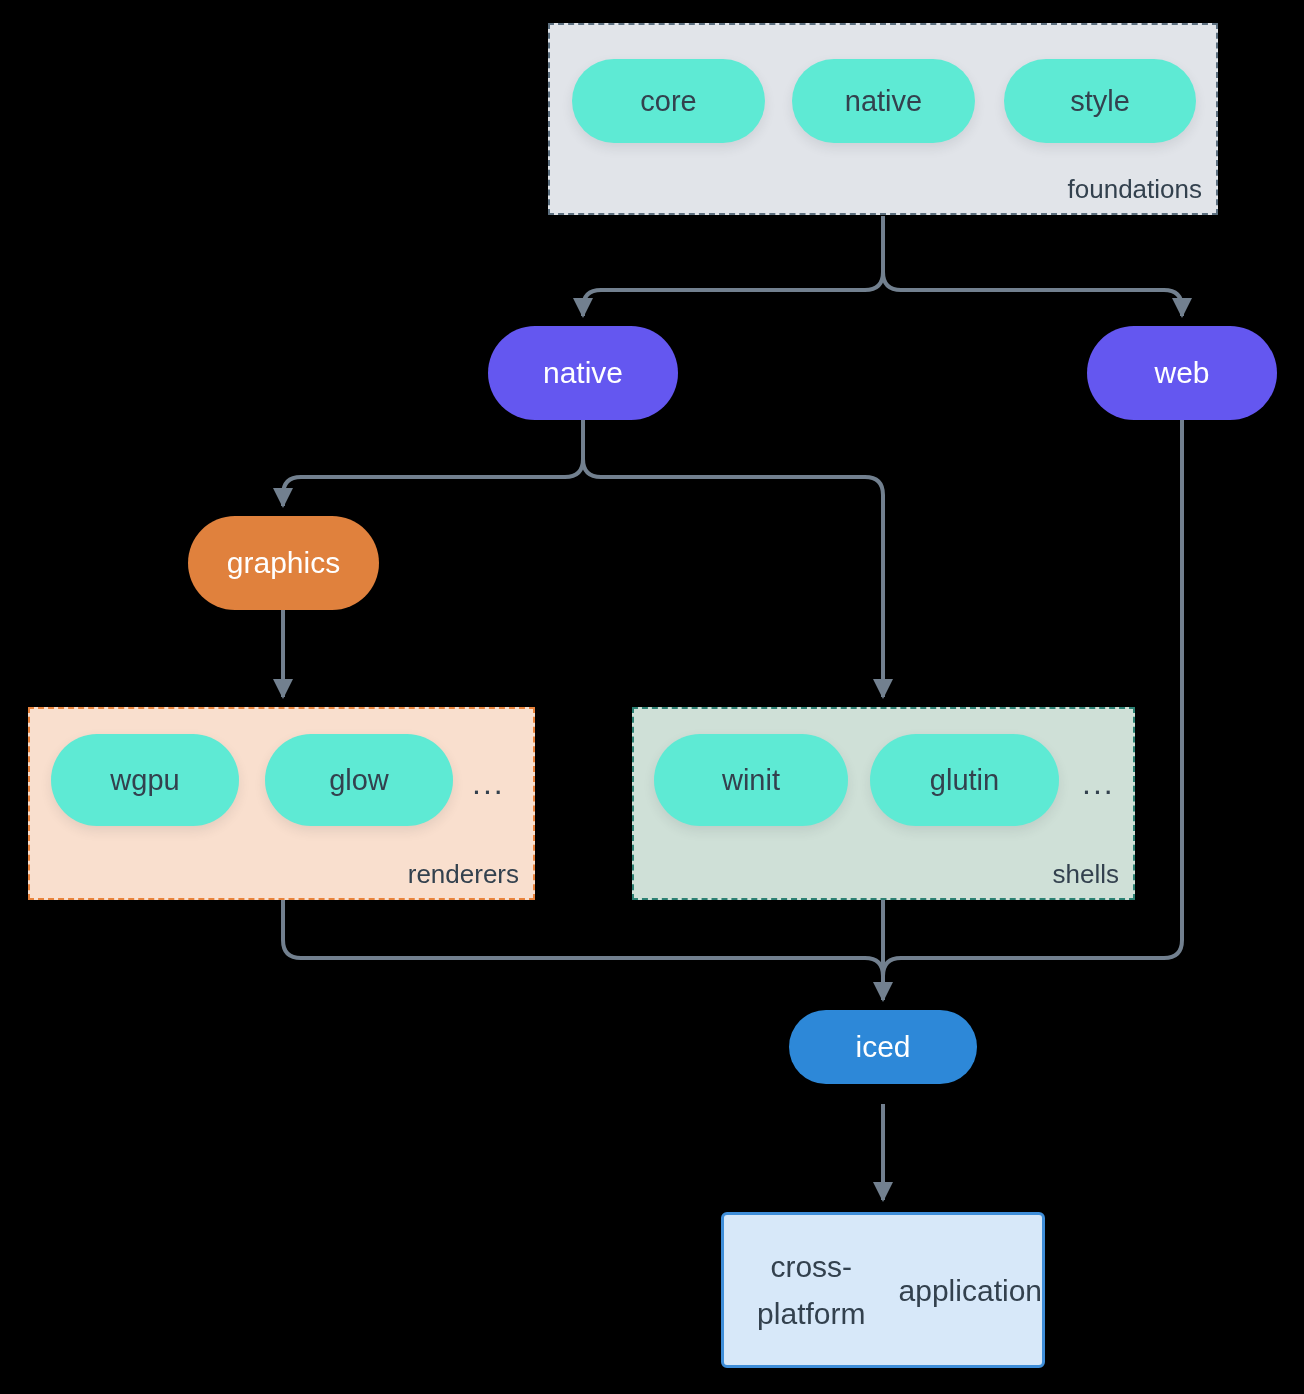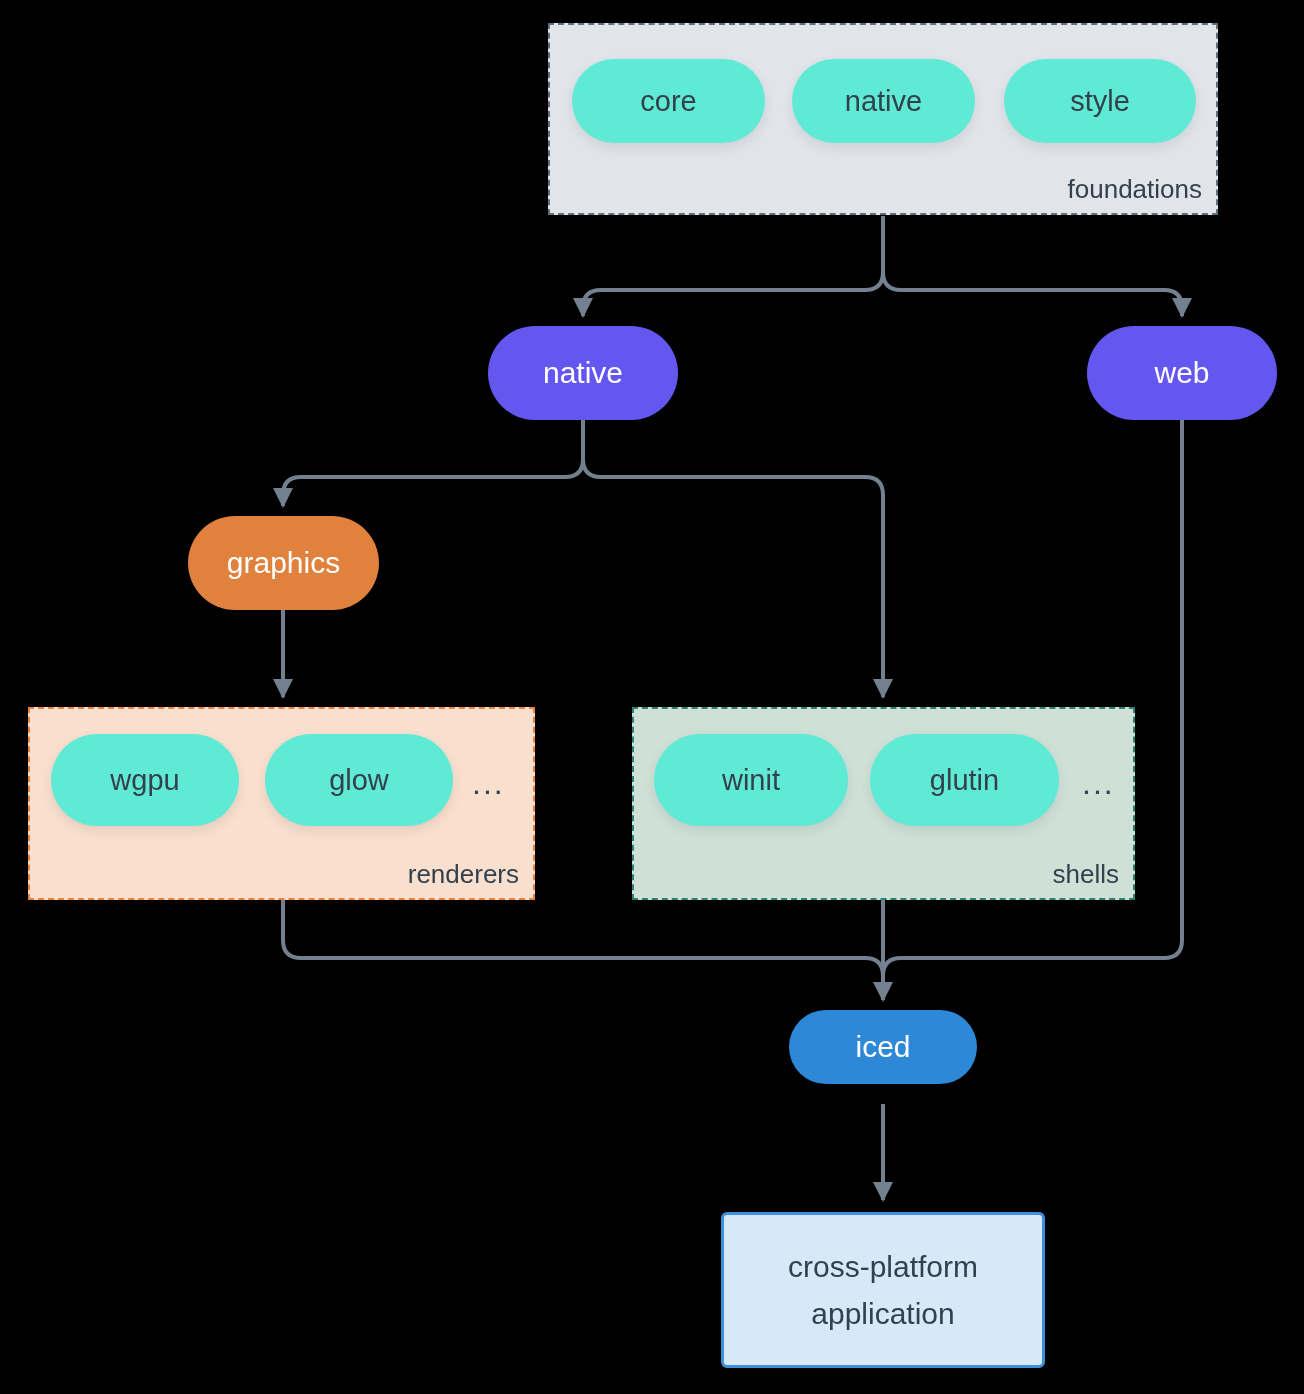--- a/index.html
+++ b/index.html
@@ -83,21 +83,20 @@
   .node.graphics { left: 188px;  top: 516px;  width: 191px; height: 94px; }
   .node.iced     { left: 789px;  top: 1010px; width: 188px; height: 74px; border-radius: 44px; }
   .app-box {
     position: absolute;
     left: 721px; top: 1212px; width: 324px; height: 156px;
     background: #d7e8f9;
     border: 3px solid #3f8ed9;
     border-radius: 6px;
     box-sizing: border-box;
     display: flex;
-    flex-direction: column;
     align-items: center;
     justify-content: center;
     color: #33414e;
     font-size: 30px;
     line-height: 47px;
     text-align: center;
   }
   
   .foundations .p0 { left: 22px;  top: 34px; width: 193px; height: 84px; }
   .foundations .p1 { left: 242px; top: 34px; width: 183px; height: 84px; }

